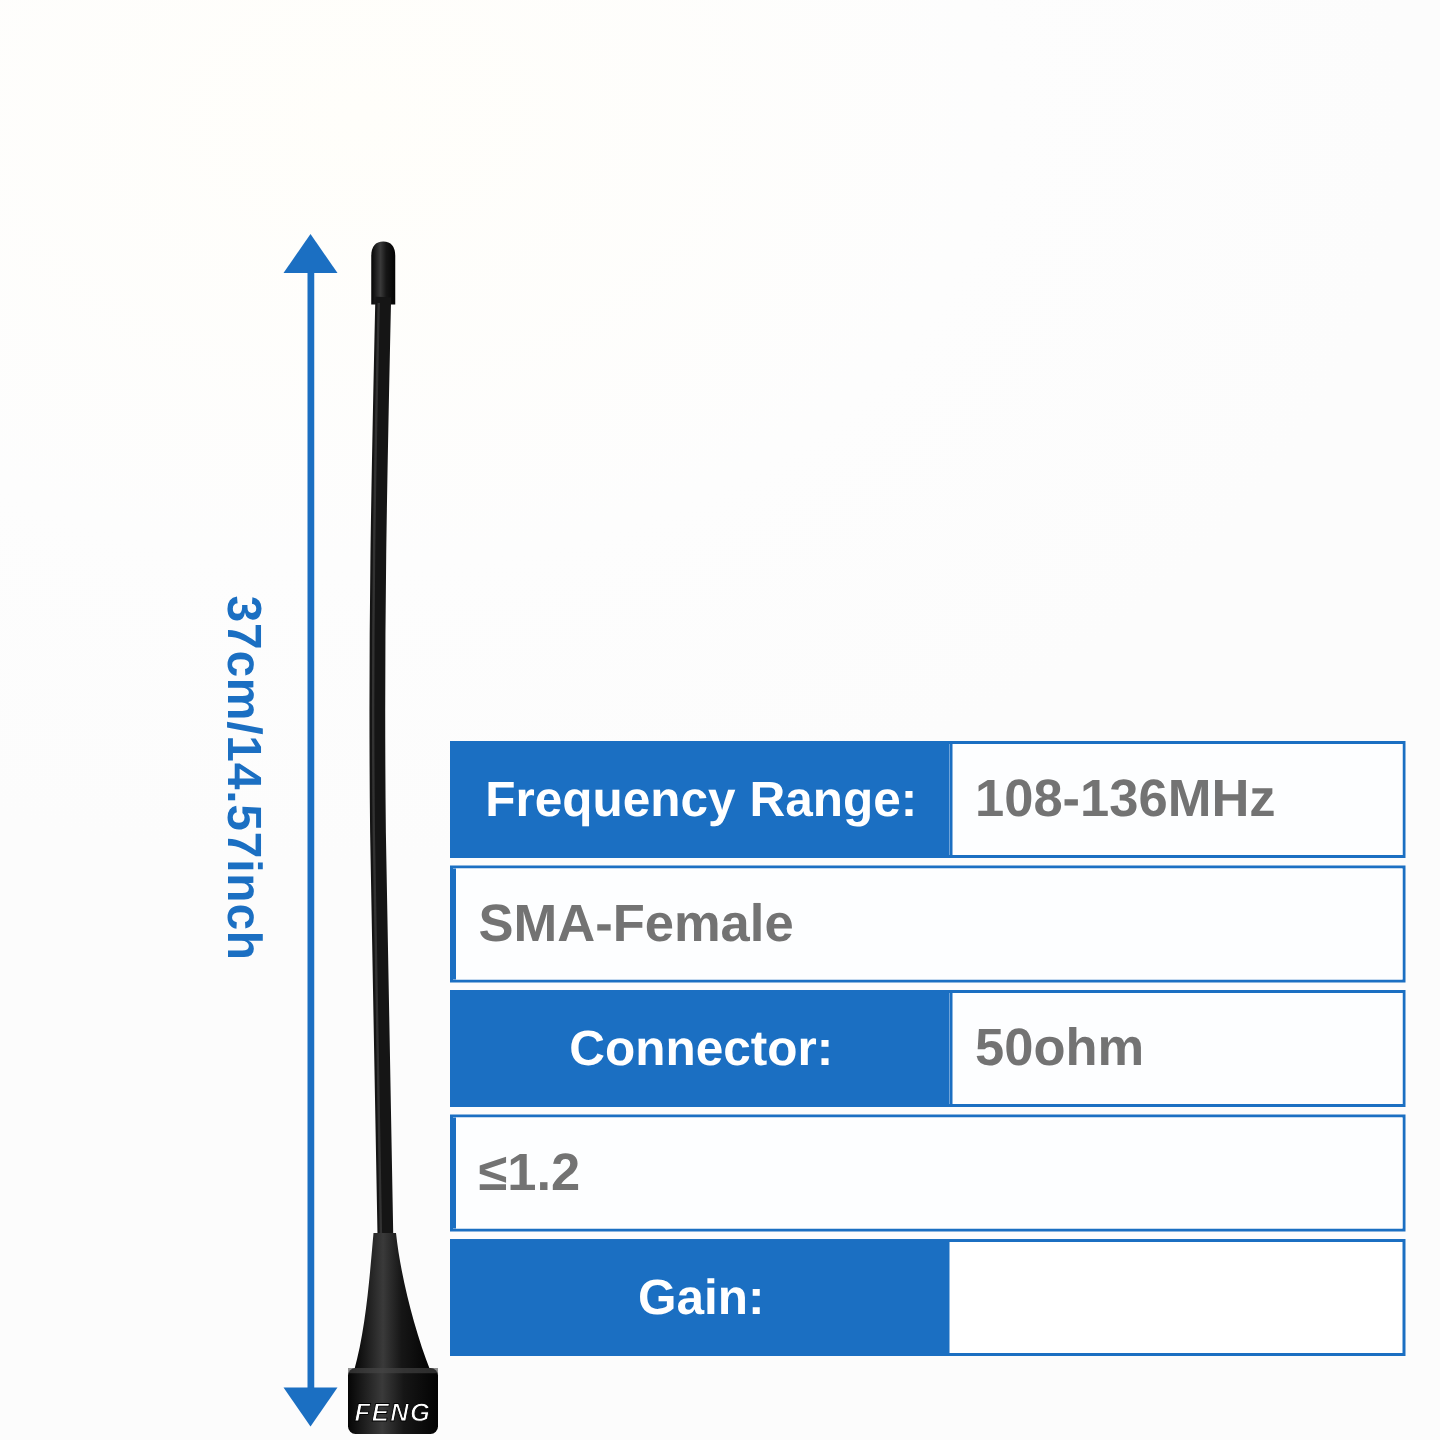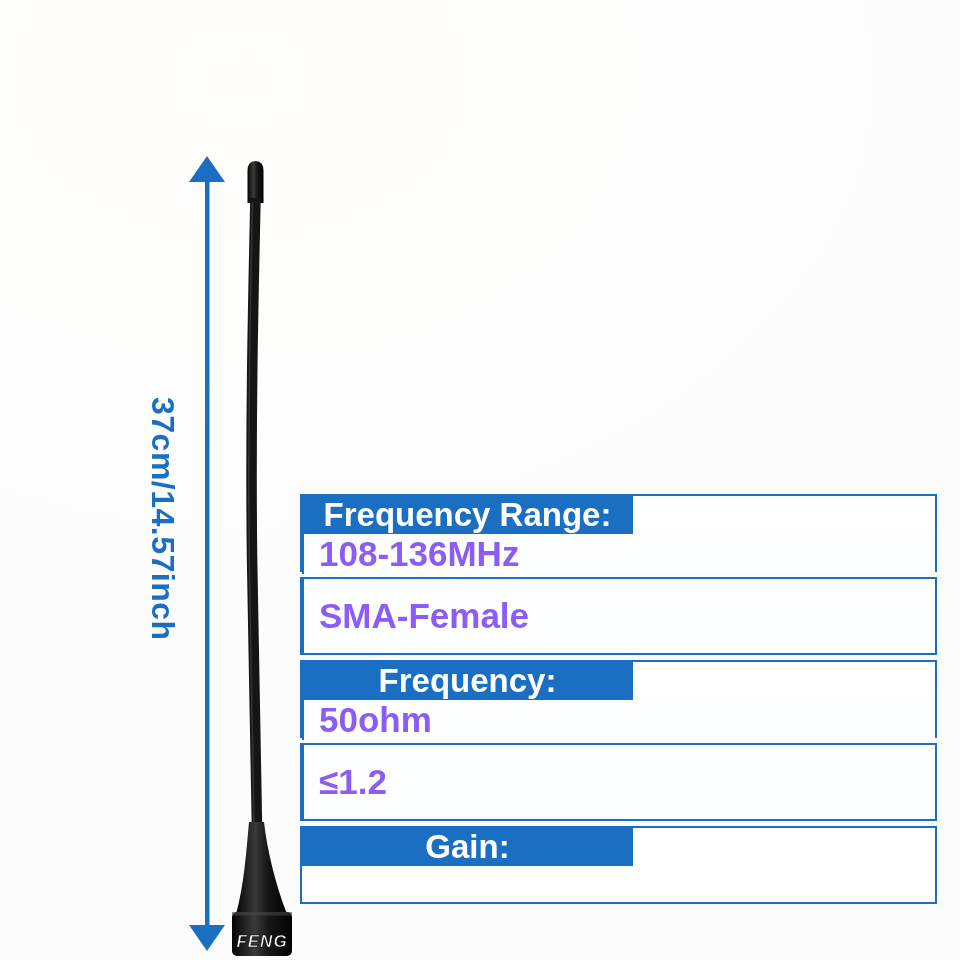--- a/index.html
+++ b/index.html
@@ -41,37 +41,36 @@
     left: 300px; top: 494px;
     width: 637px;
   }
   .spec-row {
     box-sizing: border-box;
     display: flex;
     height: 78px;
     margin-bottom: 5px;
     border: 2px solid #1b6fc2;
     background: #ffffff;
-    flex-direction: column;
   }
   .spec-label {
     box-sizing: border-box;
     width: 331px;
     background: #1b6fc2;
     color: #ffffff;
     font-size: 33px; font-weight: bold;
     display: flex; align-items: center; justify-content: center;
     white-space: nowrap;
   }
   .spec-value {
     box-sizing: border-box;
     flex: 1;
     border-left: 2px solid #1b6fc2;
     background: #fdfeff;
-    color: #8b5cf6;
+    color: #737373;
     font-size: 35px; font-weight: bold;
     display: flex; align-items: center;
     padding-left: 15px;
     white-space: nowrap;
   }
 </style>
 </head>
 <body>
 
 <div class="stage">
@@ -115,21 +114,21 @@
     <div class="spec-row">
       <div class="spec-label">Frequency Range:</div>
       <div class="spec-value">108-136MHz</div>
     </div>
 
     <div class="spec-row">
       <div class="spec-value">SMA-Female</div>
     </div>
 
     <div class="spec-row">
-      <div class="spec-label">Frequency:</div>
+      <div class="spec-label">Connector:</div>
       <div class="spec-value">50ohm</div>
     </div>
 
     <div class="spec-row">
       <div class="spec-value">≤1.2</div>
     </div>
 
     <div class="spec-row">
       <div class="spec-label">Gain:</div>
     </div>

